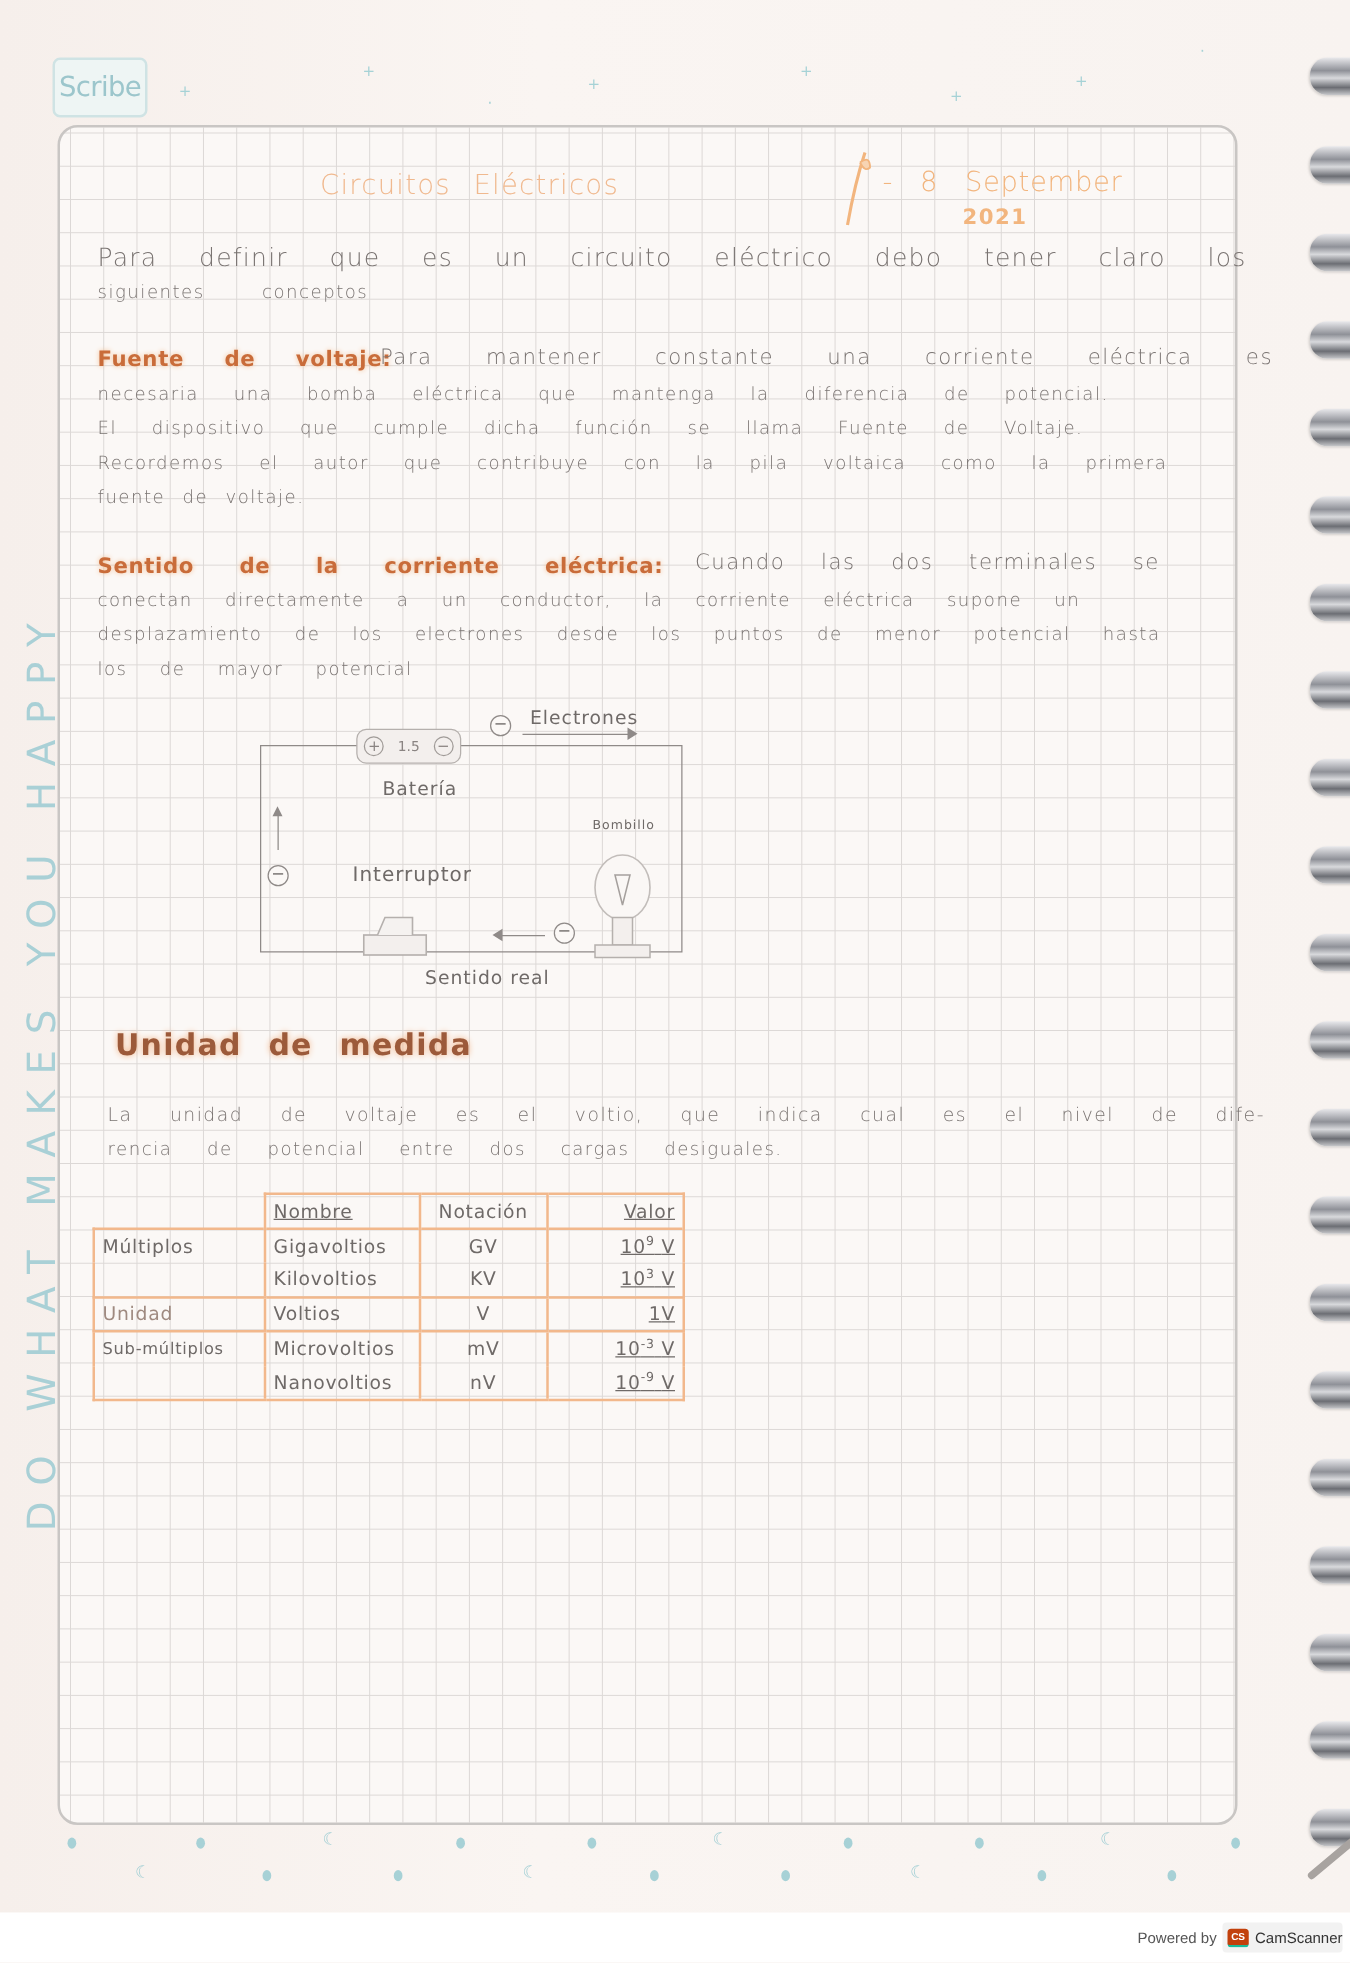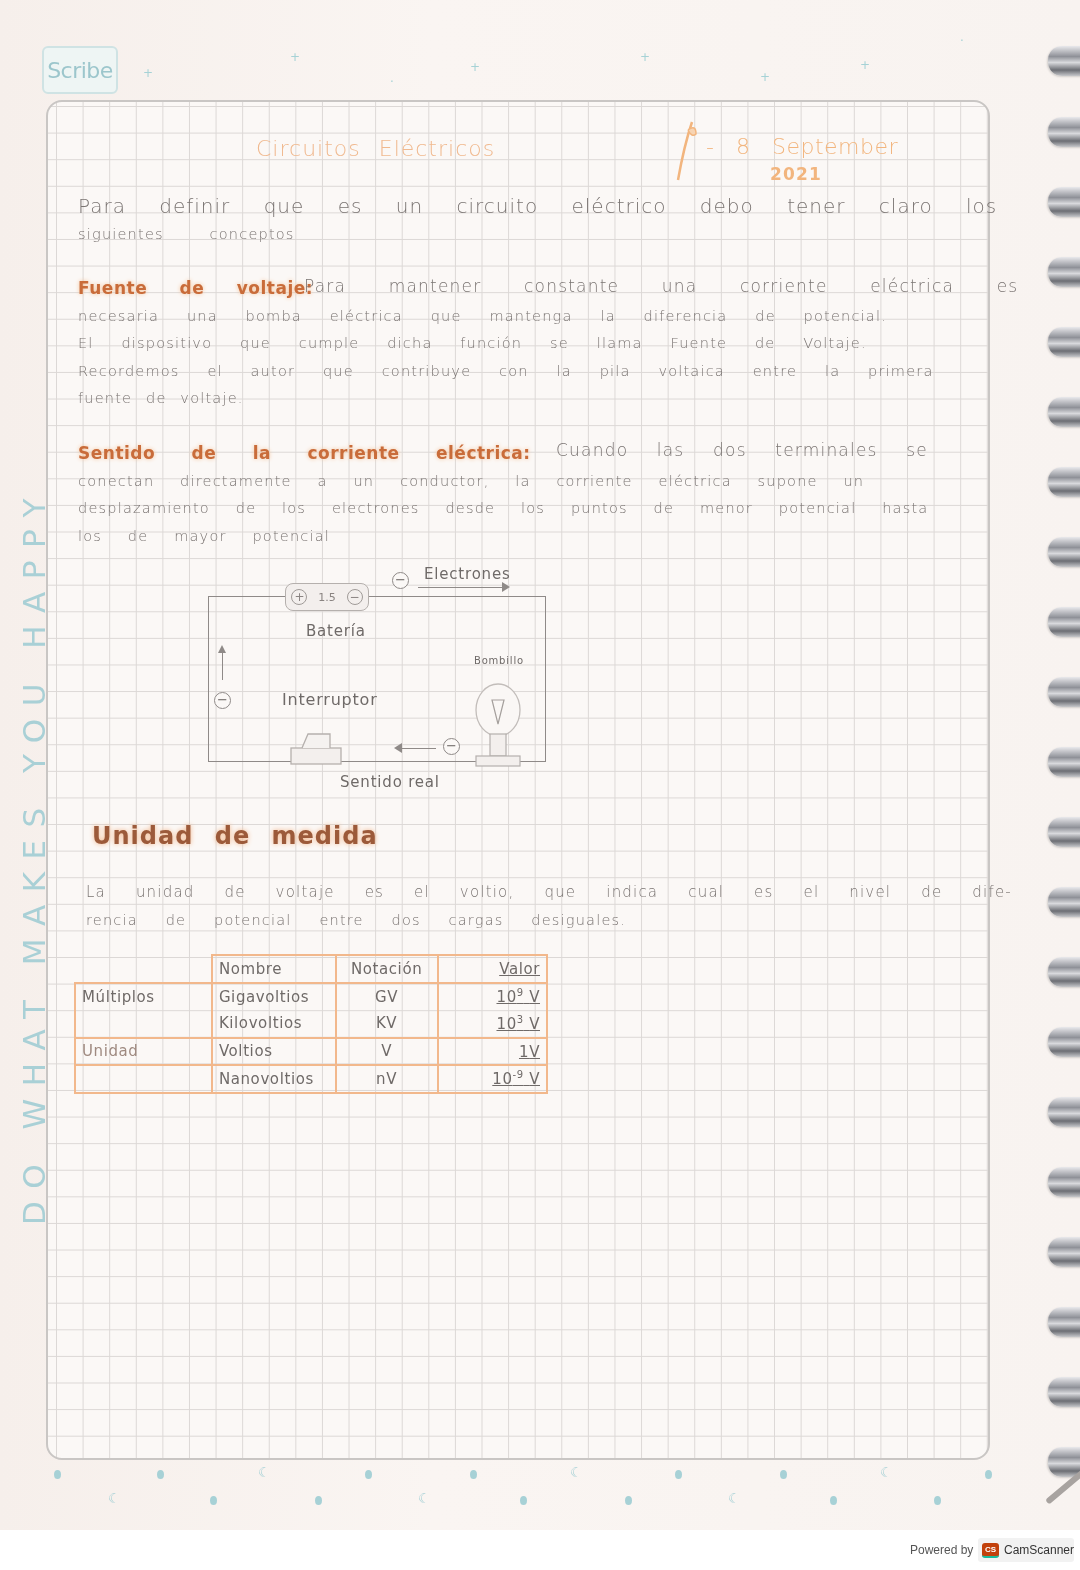--- a/index.html
+++ b/index.html
@@ -58,21 +58,21 @@
   .bulb { position: absolute; left: 472px; top: 680px; width: 52px; height: 90px; }
 
   
   .units-table { position: absolute; left: 74px; top: 954px; width: 474px; border-collapse: collapse; font-family: "DejaVu Sans", sans-serif; font-size: 15px; color: #6f6a68; letter-spacing: 0.6px; }
   .units-table td, .units-table th { font-weight: normal; padding: 0 6px; height: 27.5px; white-space: nowrap; }
   .tbl-border-top { border-top: 2px solid #f2b88c; }
   .tbl-border-bottom { border-bottom: 2px solid #f2b88c; }
   .tbl-left-border { border-left: 2px solid #f2b88c; }
   .tbl-right-border { border-right: 2px solid #f2b88c; }
   .col-cat { width: 134px; }
-  .col-name { width: 121px; }
+  .col-name { width: 121px; text-decoration: underline; }
   .col-not { width: 100px; text-align: center; }
   .col-val { width: 107px; text-align: right; text-decoration: underline; }
   .cat-unit { color: #9f8a80; }
   sup { font-size: 10px; }
 
   
   .ring { position: absolute; left: 1048px; width: 36px; height: 30px; border-radius: 14px 0 0 14px;
     background: linear-gradient(180deg, #e9e9ec 0%, #8f9198 35%, #d8d9dc 55%, #6c6e74 80%, #c7c8cb 100%);
     box-shadow: -1px 1px 2px rgba(0,0,0,0.15); }
   .dot { position: absolute; width: 7px; height: 9px; border-radius: 50%; background: #a7d1d6; }
@@ -112,21 +112,21 @@
 <div class="hw date-hw" style="left:706px;top:134px"><span>- </span><span>8 September</span></div>
 <div class="hw year-hw" style="left:770px;top:164px">2021</div>
 
 <div class="hw lead-hw" style="left:78px;top:194px;word-spacing:26px">Para definir que es un circuito eléctrico debo tener claro los</div>
 <div class="hw" style="left:78px;top:226px;word-spacing:40px">siguientes conceptos</div>
 
 <div class="hw heading-hw" style="left:78px;top:278px">Fuente de voltaje:</div>
 <div class="hw" style="left:304px;top:276px;font-size:17px;word-spacing:36px">Para mantener constante una corriente eléctrica es</div>
 <div class="hw" style="left:78px;top:308px;word-spacing:22px">necesaria una bomba eléctrica que mantenga la diferencia de potencial.</div>
 <div class="hw" style="left:78px;top:335px;word-spacing:22px">El dispositivo que cumple dicha función se llama Fuente de Voltaje.</div>
-<div class="hw" style="left:78px;top:363px;word-spacing:22px">Recordemos el autor que contribuye con la pila voltaica entre la primera</div>
+<div class="hw" style="left:78px;top:363px;word-spacing:22px">Recordemos el autor que contribuye con la pila voltaica como la primera</div>
 <div class="hw" style="left:78px;top:390px;word-spacing:8px">fuente de voltaje.</div>
 
 <div class="hw heading-hw" style="left:78px;top:443px;word-spacing:30px">Sentido de la corriente eléctrica:</div>
 <div class="hw" style="left:556px;top:440px;font-size:17px;word-spacing:22px">Cuando las dos terminales se</div>
 <div class="hw" style="left:78px;top:473px;word-spacing:20px">conectan directamente a un conductor, la corriente eléctrica supone un</div>
 <div class="hw" style="left:78px;top:500px;word-spacing:20px">desplazamiento de los electrones desde los puntos de menor potencial hasta</div>
 <div class="hw" style="left:78px;top:528px;word-spacing:20px">los de mayor potencial</div>
 
 <div class="circuit"></div>
 <div class="battery">
@@ -184,20 +184,26 @@
     <td class="tbl-left-border tbl-border-bottom col-not">KV</td>
     <td class="tbl-left-border tbl-right-border tbl-border-bottom col-val"><span>10</span><sup>3</sup> <span>V</span></td>
   </tr>
   <tr>
     <td class="tbl-left-border tbl-border-bottom cat-unit">Unidad</td>
     <td class="tbl-left-border tbl-border-bottom">Voltios</td>
     <td class="tbl-left-border tbl-border-bottom col-not">V</td>
     <td class="tbl-left-border tbl-right-border tbl-border-bottom col-val"><span>1</span><sup></sup><span>V</span></td>
   </tr>
   <tr>
+    <td class="tbl-left-border" style="font-size:13px">Sub-múltiplos</td>
+    <td class="tbl-left-border">Microvoltios</td>
+    <td class="tbl-left-border col-not">mV</td>
+    <td class="tbl-left-border tbl-right-border col-val"><span>10</span><sup>-3</sup> <span>V</span></td>
+  </tr>
+  <tr>
     <td class="tbl-left-border tbl-border-bottom"></td>
     <td class="tbl-left-border tbl-border-bottom">Nanovoltios</td>
     <td class="tbl-left-border tbl-border-bottom col-not">nV</td>
     <td class="tbl-left-border tbl-right-border tbl-border-bottom col-val"><span>10</span><sup>-9</sup> <span>V</span></td>
   </tr>
 </tbody>
   </table>
 
 <div class="ring" style="top:46px"></div>
 <div class="ring" style="top:117px"></div>

